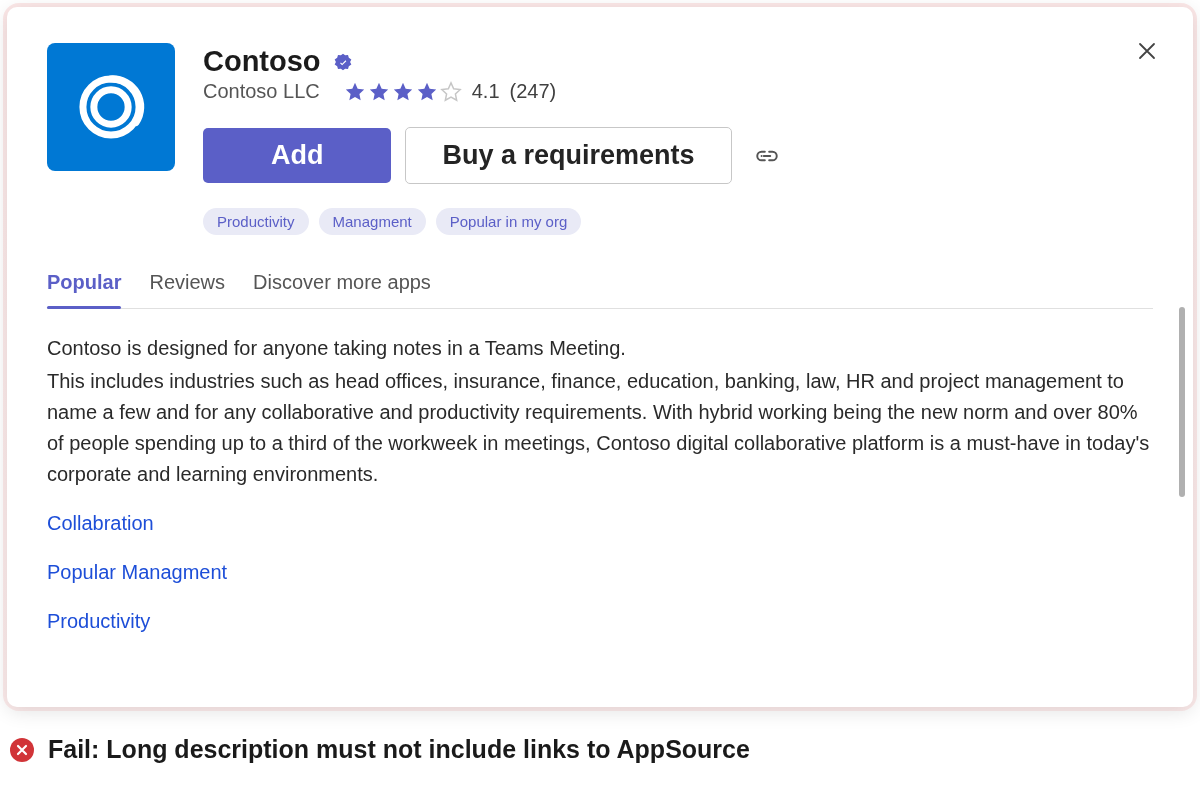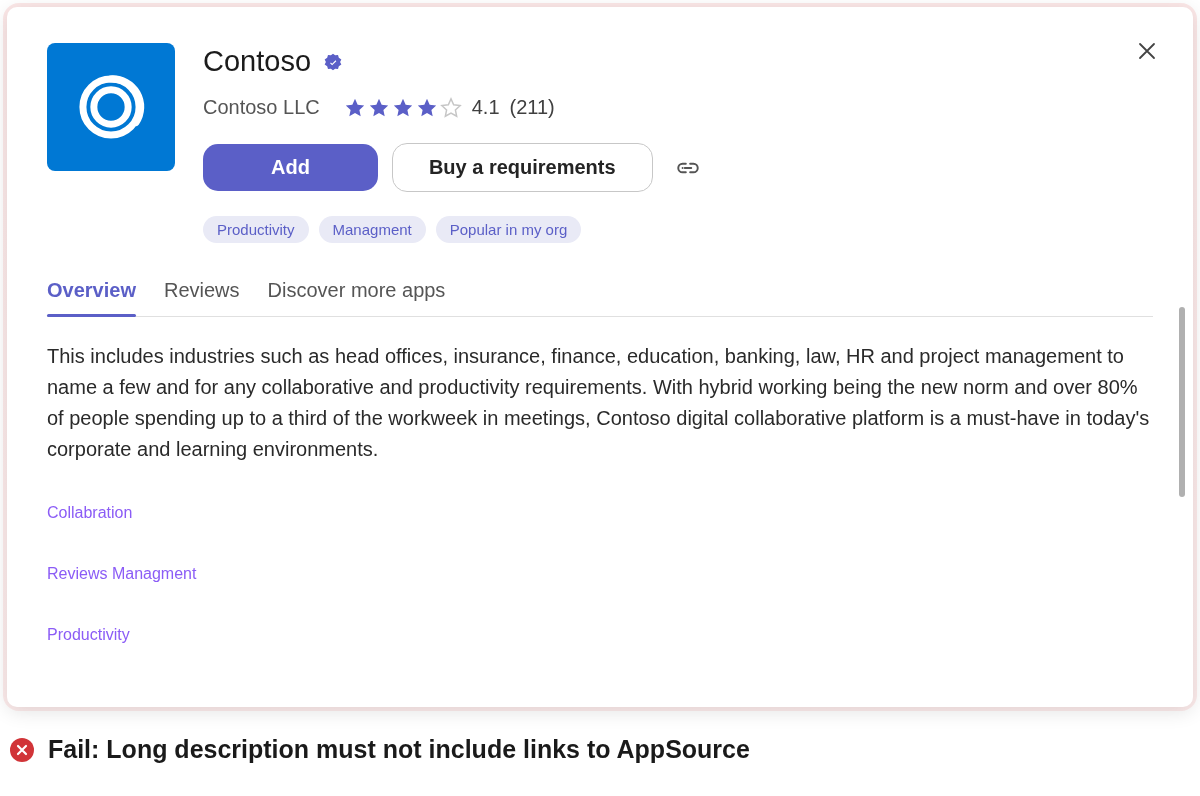--- a/index.html
+++ b/index.html
@@ -65,35 +65,35 @@
       flex: 1;
       padding-top: 2px;
     }
     .title-row {
       display: flex;
       align-items: center;
       gap: 12px;
     }
     .app-title {
       font-size: 29px;
-      font-weight: 400;
+      font-weight: 700;
       color: #1b1b1b;
     }
     .verified-badge {
       width: 22px;
       height: 22px;
       color: #5b5fc7;
       display: flex;
       align-items: center;
     }
     .subtitle-row {
       display: flex;
       align-items: center;
       gap: 24px;
-      margin-top: 18px;
+      margin-top: 2px;
     }
     .publisher {
       font-size: 20px;
       color: #555;
     }
     .rating-block {
       display: flex;
       align-items: center;
       gap: 10px;
     }
@@ -111,24 +111,24 @@
       font-size: 20px;
       color: #404040;
     }
     .action-row {
       display: flex;
       align-items: center;
       gap: 14px;
       margin-top: 24px;
     }
     .btn {
-      font-size: 20px;
+      font-size: 27px;
       font-weight: 600;
       padding: 12px 36px;
-      border-radius: 15px;
+      border-radius: 5px;
       cursor: pointer;
       border: none;
       text-align: center;
     }
     .btn-primary {
       background: #5b5fc7;
       color: #ffffff;
       padding: 12px 68px;
     }
     .btn-secondary {
@@ -188,24 +188,24 @@
       font-size: 20px;
       color: #2a2a2a;
       line-height: 1.55;
       position: relative;
     }
     .desc-paragraph {
       margin-bottom: 2px;
     }
     .content-link {
       display: block;
-      color: #8b5cf6;
-      margin-top: 36px;
-      cursor: pointer;
-      font-size: 16px;
+      color: #1d4ed8;
+      margin-top: 18px;
+      cursor: pointer;
+      font-size: 20px;
     }
     .scroll-track {
       position: absolute;
       right: 8px;
       top: 300px;
       width: 6px;
       height: 240px;
       background: transparent;
     }
     .scroll-thumb {
@@ -287,21 +287,21 @@
                   <path d="M12 2 L14.9 8.5 L22 9.3 L16.8 14.1 L18.2 21 L12 17.5 L5.8 21 L7.2 14.1 L2 9.3 L9.1 8.5 Z" fill="currentColor"></path>
                 </svg>
                 <svg viewBox="0 0 24 24" class="star filled">
                   <path d="M12 2 L14.9 8.5 L22 9.3 L16.8 14.1 L18.2 21 L12 17.5 L5.8 21 L7.2 14.1 L2 9.3 L9.1 8.5 Z" fill="currentColor"></path>
                 </svg>
                 <svg viewBox="0 0 24 24" class="star empty">
                   <path d="M12 2 L14.9 8.5 L22 9.3 L16.8 14.1 L18.2 21 L12 17.5 L5.8 21 L7.2 14.1 L2 9.3 L9.1 8.5 Z" fill="none" stroke="currentColor" stroke-width="1.6"></path>
                 </svg>
               </div>
             <span class="rating-text">4.1</span>
-            <span class="rating-text">(211)</span>
+            <span class="rating-text">(247)</span>
           </div>
         </div>
 
         <div class="action-row">
           <button class="btn btn-primary">Add</button>
           <button class="btn btn-secondary">Buy a requirements</button>
           <span class="link-icon">
             <svg width="26" height="26" viewBox="0 0 24 24">
               <path d="M9 12 L15 12 M7 12 A4 4 0 0 1 7 12 A4 4 0 0 0 7 12 M10 8 L7 8 A4 4 0 0 0 7 16 L10 16 M14 8 L17 8 A4 4 0 0 1 17 16 L14 16" stroke="currentColor" stroke-width="1.8" fill="none" stroke-linecap="round"></path>
             </svg>
@@ -310,30 +310,31 @@
 
         <div class="tags-row" id="tags-container">
             <span class="tag">Productivity</span>
             <span class="tag">Managment</span>
             <span class="tag">Popular in my org</span>
           </div>
       </div>
     </div>
 
     <div class="tabs-row" id="tabs-container">
-        <div class="tab active">Overview</div>
+        <div class="tab active">Popular</div>
         <div class="tab">Reviews</div>
         <div class="tab">Discover more apps</div>
       </div>
 
     <div class="content-area">
+      <p class="desc-paragraph">Contoso is designed for anyone taking notes in a Teams Meeting.</p>
       <p class="desc-paragraph">This includes industries such as head offices, insurance, finance, education, banking, law, HR and project management to name a few and for any collaborative and productivity requirements. With hybrid working being the new norm and over 80% of people spending up to a third of the workweek in meetings, Contoso digital collaborative platform is a must-have in today's corporate and learning environments.</p>
       <div id="links-container">
           <a class="content-link">Collabration</a>
-          <a class="content-link">Reviews Managment</a>
+          <a class="content-link">Popular Managment</a>
           <a class="content-link">Productivity</a>
         </div>
     </div>
 
   </div>
 </div>
 
 <div class="validation-row">
   <div class="fail-icon">
     <svg width="14" height="14" viewBox="0 0 14 14">

